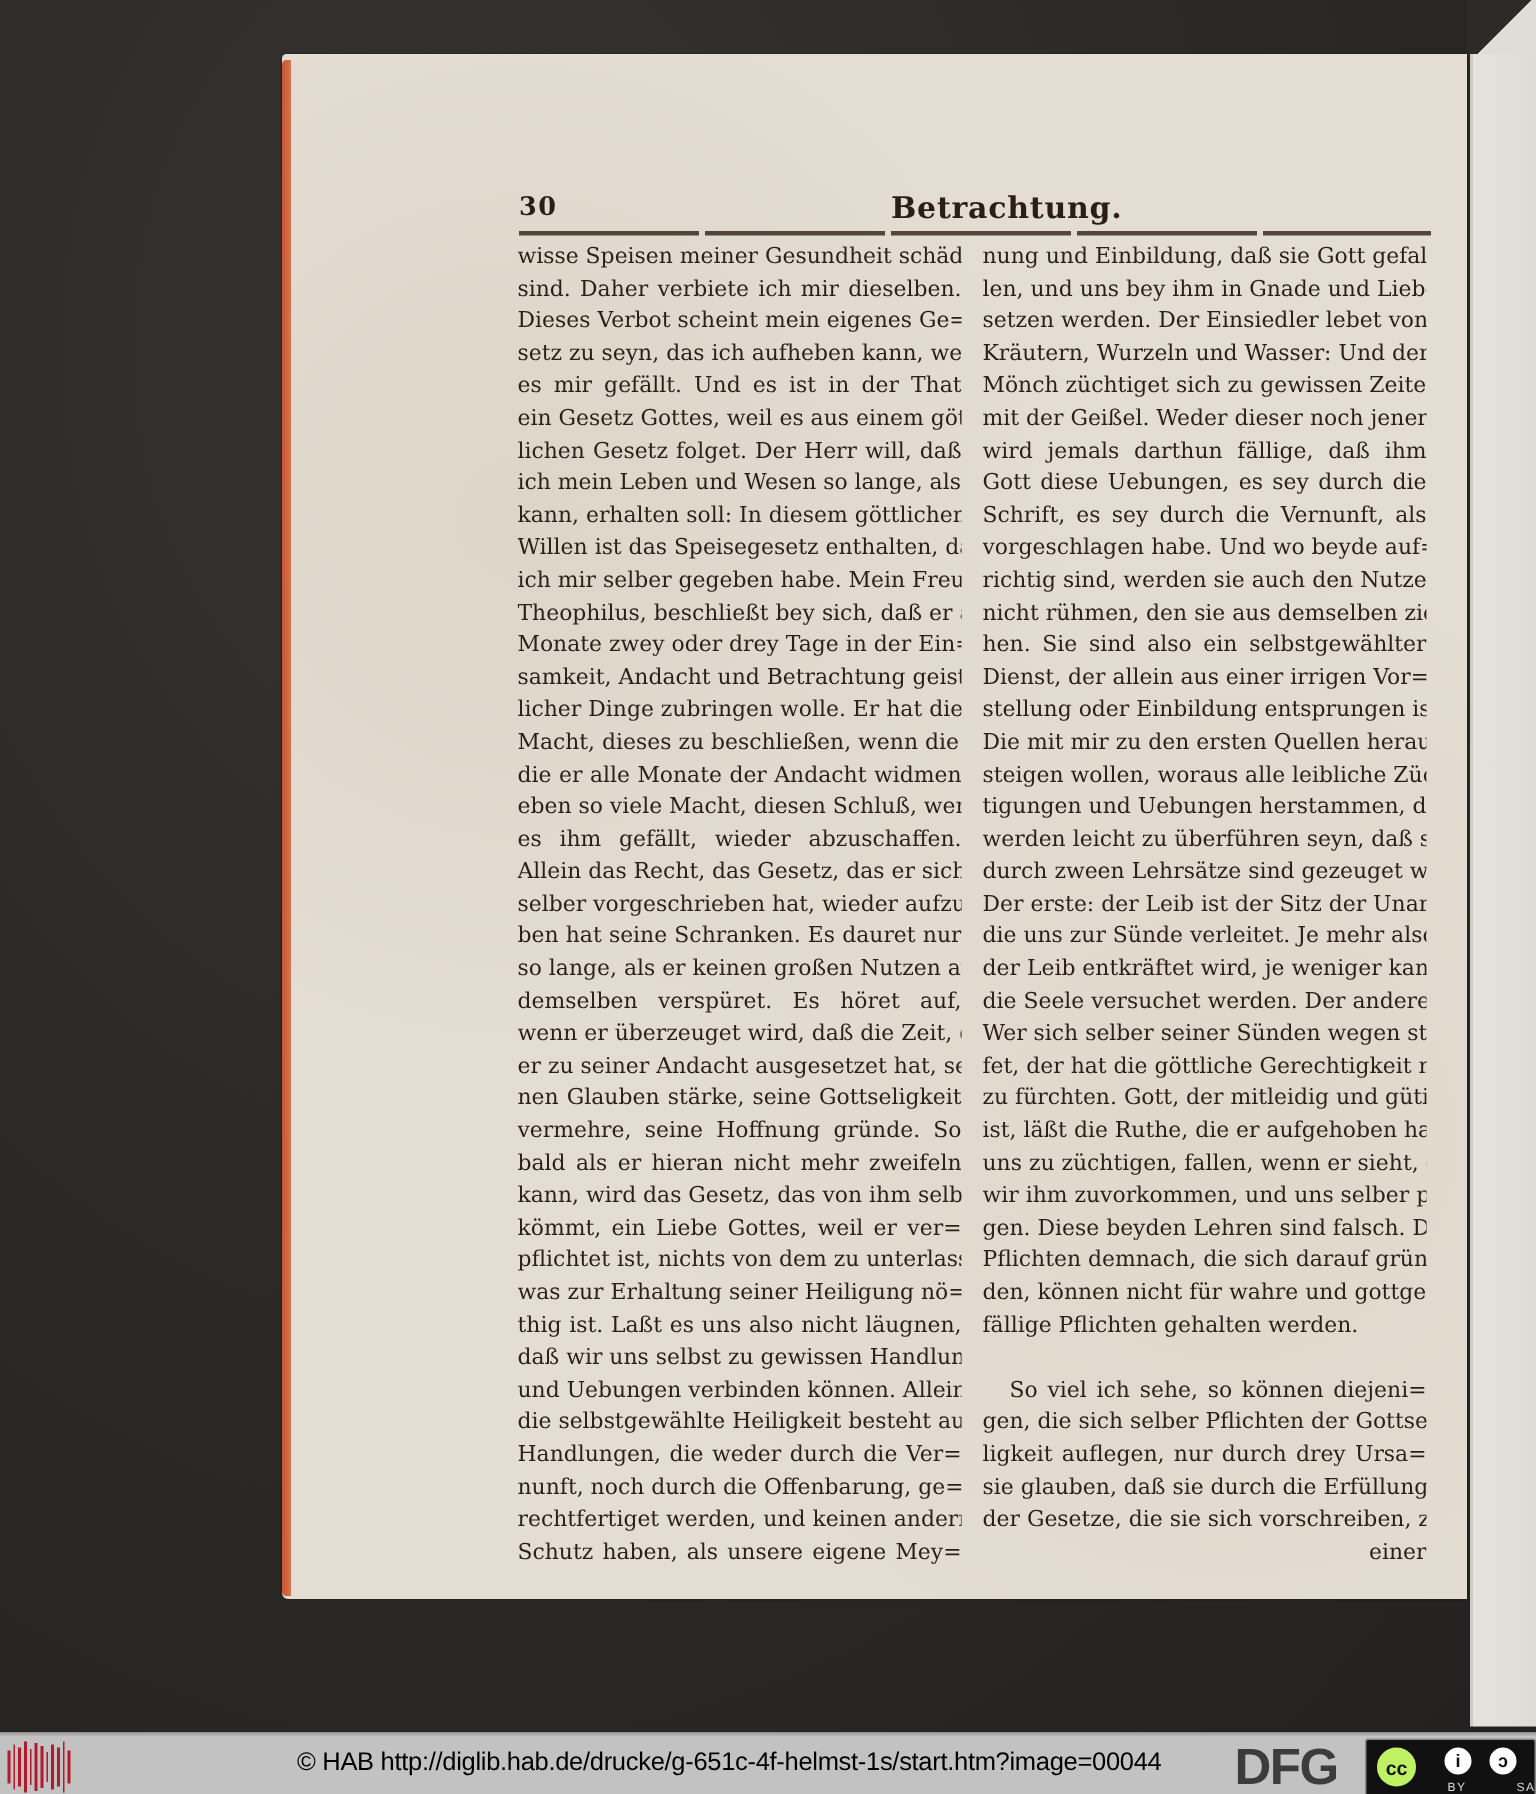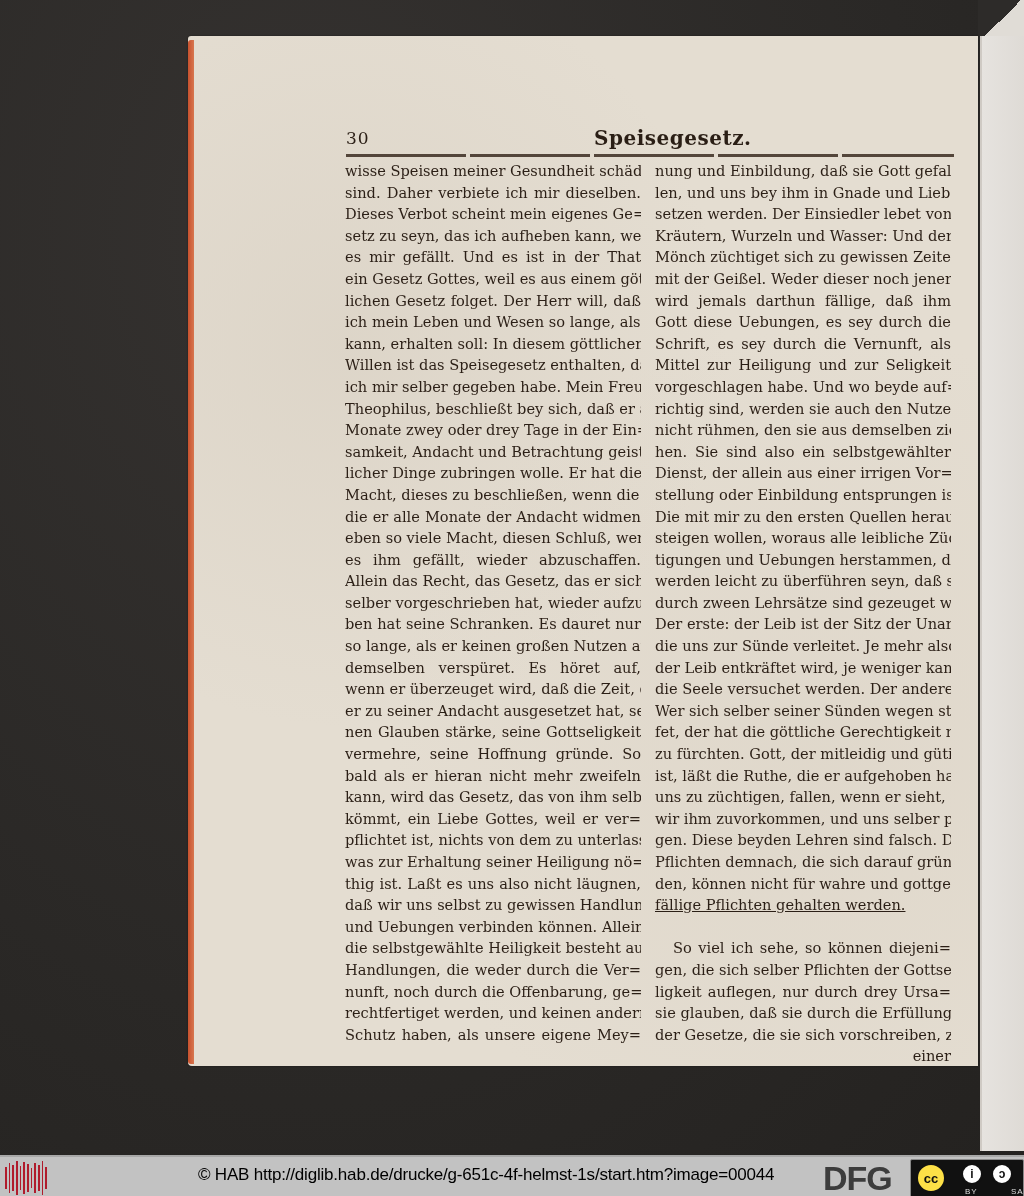--- a/index.html
+++ b/index.html
@@ -34,41 +34,41 @@
   }
   .next-page-shadow {
     position:absolute; left:978px; top:0; width:46px; height:40px;
     background:linear-gradient(135deg, #2d2b29 50%, #e0dcd6 50%);
   }
   .header {
     position:absolute; left:346px; top:126px; width:610px; height:28px;
     color:#2a1e15;
   }
   .page-number {
-    position:absolute; left:0; top:2px; font-size:17px; letter-spacing:1px;
+    position:absolute; left:0; top:2px; font-size:17px; letter-spacing:1px;font-weight:bold;
   }
   .running-title {
     position:absolute; left:248px; top:0; font-size:20px; font-weight:bold;
     font-family:"DejaVu Serif", serif; letter-spacing:0.5px;
   }
   .rule {
     position:absolute; left:346px; top:154px; width:608px; height:3px;
     background:repeating-linear-gradient(to right, #3a2b20 0, #3a2b20 120px, transparent 120px, transparent 124px);
     opacity:0.85;
   }
   .col {
     position:absolute; top:160px; width:296px;
     font-size:14.6px; line-height:21.6px; color:#2b1f16;
     text-align:justify;
     font-family:"DejaVu Serif", serif;
   }
   .col-left { left:345px; }
   .col-right { left:655px; }
   .line { display:block; white-space:nowrap; overflow:hidden; text-align-last:justify; }
-  .line.last { text-align-last:left;text-decoration:underline; }
+  .line.last { text-align-last:left; }
   .line.right { text-align:right; text-align-last:right; }
   .gap { display:block; height:21.6px; }
   .indent { padding-left:18px; }
 
   .footer {
     position:absolute; left:0; top:1155px; width:1024px; height:41px;
     background:#c2c2c2;
     border-top:2px solid #a8a8a8;
   }
   .hab-logo {
@@ -83,21 +83,21 @@
   .dfg-logo {
     position:absolute; left:823px; top:3px; font-family:"Liberation Sans", sans-serif;
     font-weight:bold; font-size:34px; color:#3c3c3c; letter-spacing:-1px; line-height:36px;
   }
   .cc-badge {
     position:absolute; left:910px; top:2px; width:112px; height:37px;
     background:#111; border:1px solid #888; border-radius:2px;
   }
   .cc-badge .cc {
     position:absolute; left:5px; top:3px; width:30px; height:30px; border-radius:50%;
-    background:#fde047; border:2px solid #111; box-sizing:border-box;
+    background:#bef264; border:2px solid #111; box-sizing:border-box;
     font-family:"Liberation Sans", sans-serif; font-weight:bold; font-size:13px; color:#111;
     display:flex; align-items:center; justify-content:center;
   }
   .cc-badge .icon-circle {
     position:absolute; top:3px; width:22px; height:22px; border-radius:50%;
     background:#fff; border:2px solid #111; box-sizing:border-box;
     font-family:"Liberation Sans", sans-serif; font-weight:bold; font-size:12px; color:#111;
     display:flex; align-items:center; justify-content:center;
   }
   .cc-badge .by { left:50px; }
@@ -113,21 +113,21 @@
 <body>
 
 <div class="scan-bg"></div>
 <div class="next-page-shadow"></div>
 <div class="next-page"></div>
 <div class="page"></div>
 <div class="page-edge"></div>
 
 <div class="header">
   <span class="page-number">30</span>
-  <span class="running-title">Speisegesetz.</span>
+  <span class="running-title">Betrachtung.</span>
 </div>
 <div class="rule"></div>
 
 <div class="col col-left">
   <span class="line">wisse Speisen meiner Gesundheit schädlich</span>
   <span class="line">sind.   Daher verbiete ich mir dieselben.</span>
   <span class="line">Dieses Verbot scheint mein eigenes Ge=</span>
   <span class="line">setz zu seyn, das ich aufheben kann, wenn</span>
   <span class="line">es mir gefällt.   Und es ist in der That</span>
   <span class="line">ein Gesetz Gottes, weil es aus einem gött=</span>
@@ -171,21 +171,20 @@
 <div class="col col-right">
   <span class="line">nung und Einbildung, daß sie Gott gefal=</span>
   <span class="line">len, und uns bey ihm in Gnade und Liebe</span>
   <span class="line">setzen werden.   Der Einsiedler lebet von</span>
   <span class="line">Kräutern, Wurzeln und Wasser:  Und der</span>
   <span class="line">Mönch züchtiget sich zu gewissen Zeiten</span>
   <span class="line">mit der Geißel.   Weder dieser noch jener</span>
   <span class="line">wird jemals darthun fällige, daß ihm</span>
   <span class="line">Gott diese Uebungen, es sey durch die</span>
   <span class="line">Schrift, es sey durch die Vernunft, als</span>
-  <span class="line">Mittel zur Heiligung und zur Seligkeit</span>
   <span class="line">vorgeschlagen habe.   Und wo beyde auf=</span>
   <span class="line">richtig sind, werden sie auch den Nutzen</span>
   <span class="line">nicht rühmen, den sie aus demselben zie=</span>
   <span class="line">hen.   Sie sind also ein selbstgewählter</span>
   <span class="line">Dienst, der allein aus einer irrigen Vor=</span>
   <span class="line">stellung oder Einbildung entsprungen ist.</span>
   <span class="line">Die mit mir zu den ersten Quellen herauf</span>
   <span class="line">steigen wollen, woraus alle leibliche Züch=</span>
   <span class="line">tigungen und Uebungen herstammen, die</span>
   <span class="line">werden leicht zu überführen seyn, daß sie</span>

